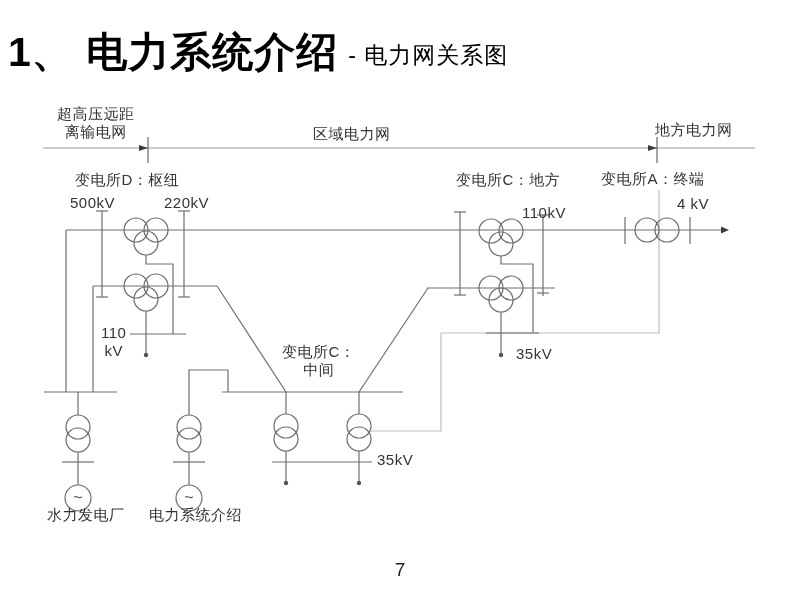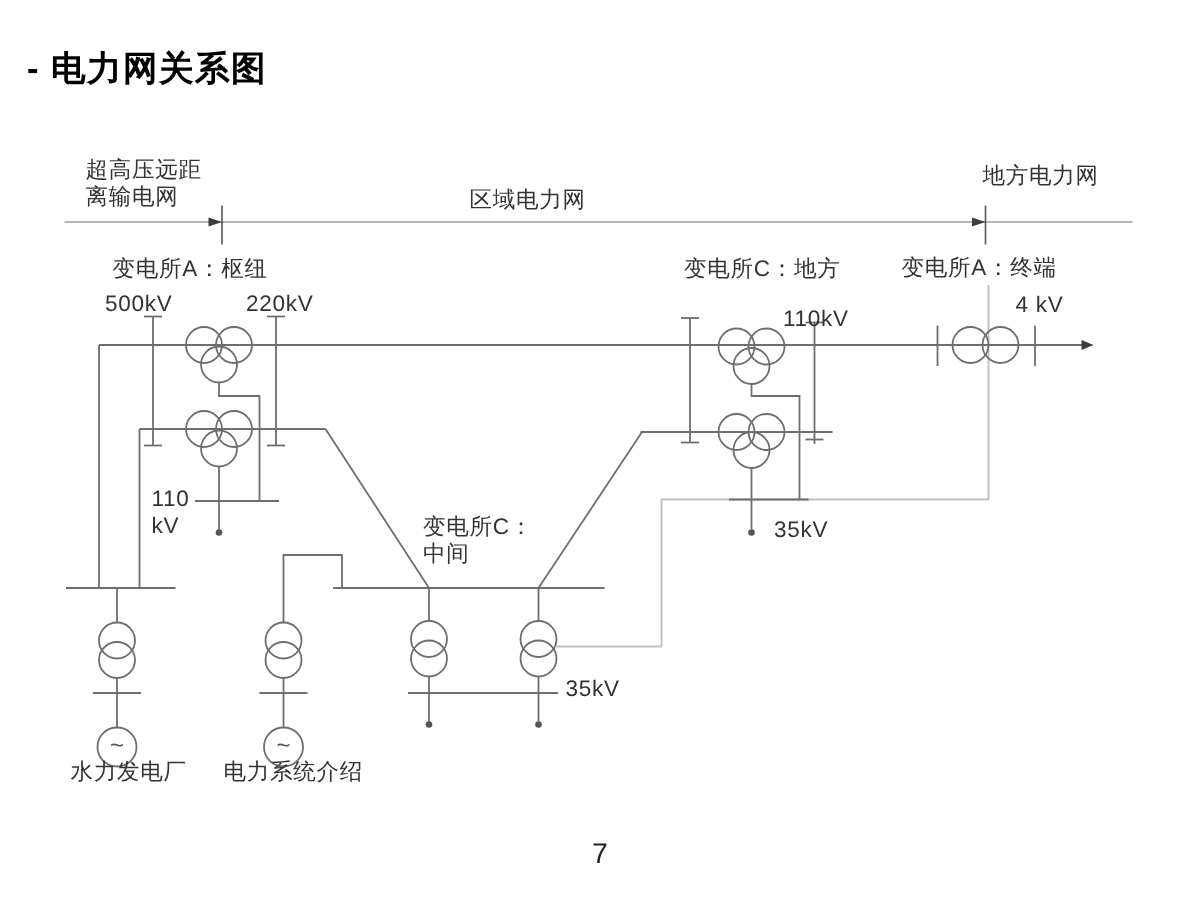--- a/index.html
+++ b/index.html
@@ -3,39 +3,40 @@
 <meta charset="utf-8">
 <style>
   html,body{margin:0;padding:0;}
   body{
     width:800px;height:599px;background:#ffffff;position:relative;overflow:hidden;
     font-family:"Liberation Sans", sans-serif;
   }
   #diagram-svg{position:absolute;left:0;top:0;}
   .lbl{
     position:absolute;color:#333333;font-size:15px;line-height:18px;
-    white-space:pre;letter-spacing:0.5px;
+    white-space:pre;letter-spacing:0.5px;text-align:center;
   }
   .titlebar{
     position:absolute;left:8px;top:30px;display:flex;align-items:flex-end;color:#000;
   }
   .title-main{font-size:41px;font-weight:bold;line-height:1.12;letter-spacing:1px;}
-  .title-sub{font-size:23px;font-weight:bold;margin-left:10px;padding-bottom:5px;letter-spacing:1px;}
+  .title-sub{font-size:23px;font-weight:normal;margin-left:10px;padding-bottom:5px;letter-spacing:1px;}
   .gen-symbol{
     position:absolute;width:16px;text-align:center;color:#555;font-size:16px;line-height:18px;
   }
   .page-num{
     position:absolute;left:0;right:0;top:559px;text-align:center;
     font-size:19px;color:#222;
   }
 </style>
 </head>
 <body>
 
 <div class="titlebar">
+  <div class="title-main">1、 电力系统介绍</div>
   <div class="title-sub">- 电力网关系图</div>
 </div>
 
 <svg id="diagram-svg" width="800" height="599" viewBox="0 0 800 599">
 
   <g stroke="#bfbfbf" stroke-width="1.2" fill="none">
     <polyline points="371,431 441,431 441,333 659,333 659,190"></polyline>
   </g>
 
   <g stroke="#9c9c9c" stroke-width="1" fill="none">
@@ -137,23 +138,23 @@
     <circle cx="189" cy="440" r="12"></circle>
     <line x1="189" y1="452" x2="189" y2="485"></line>
     <line x1="173" y1="462" x2="205" y2="462"></line>
     <circle cx="189" cy="498" r="13"></circle>
   </g>
 </svg>
 
 <div class="lbl" style="left:57px;top:105px">超高压远距
 离输电网</div>
 <div class="lbl" style="left:313px;top:125px">区域电力网</div>
-<div class="lbl" style="left:655px;top:109px">地方电力网</div>
+<div class="lbl" style="left:655px;top:121px">地方电力网</div>
 
-<div class="lbl" style="left:75px;top:171px">变电所A：枢纽</div>
+<div class="lbl" style="left:75px;top:171px">变电所D：枢纽</div>
 <div class="lbl" style="left:70px;top:194px">500kV</div>
 <div class="lbl" style="left:164px;top:194px">220kV</div>
 <div class="lbl" style="left:101px;top:324px">110
 kV</div>
 
 <div class="lbl" style="left:282px;top:343px">变电所C：
 中间</div>
 <div class="lbl" style="left:377px;top:451px">35kV</div>
 
 <div class="lbl" style="left:456px;top:171px">变电所C：地方</div>

